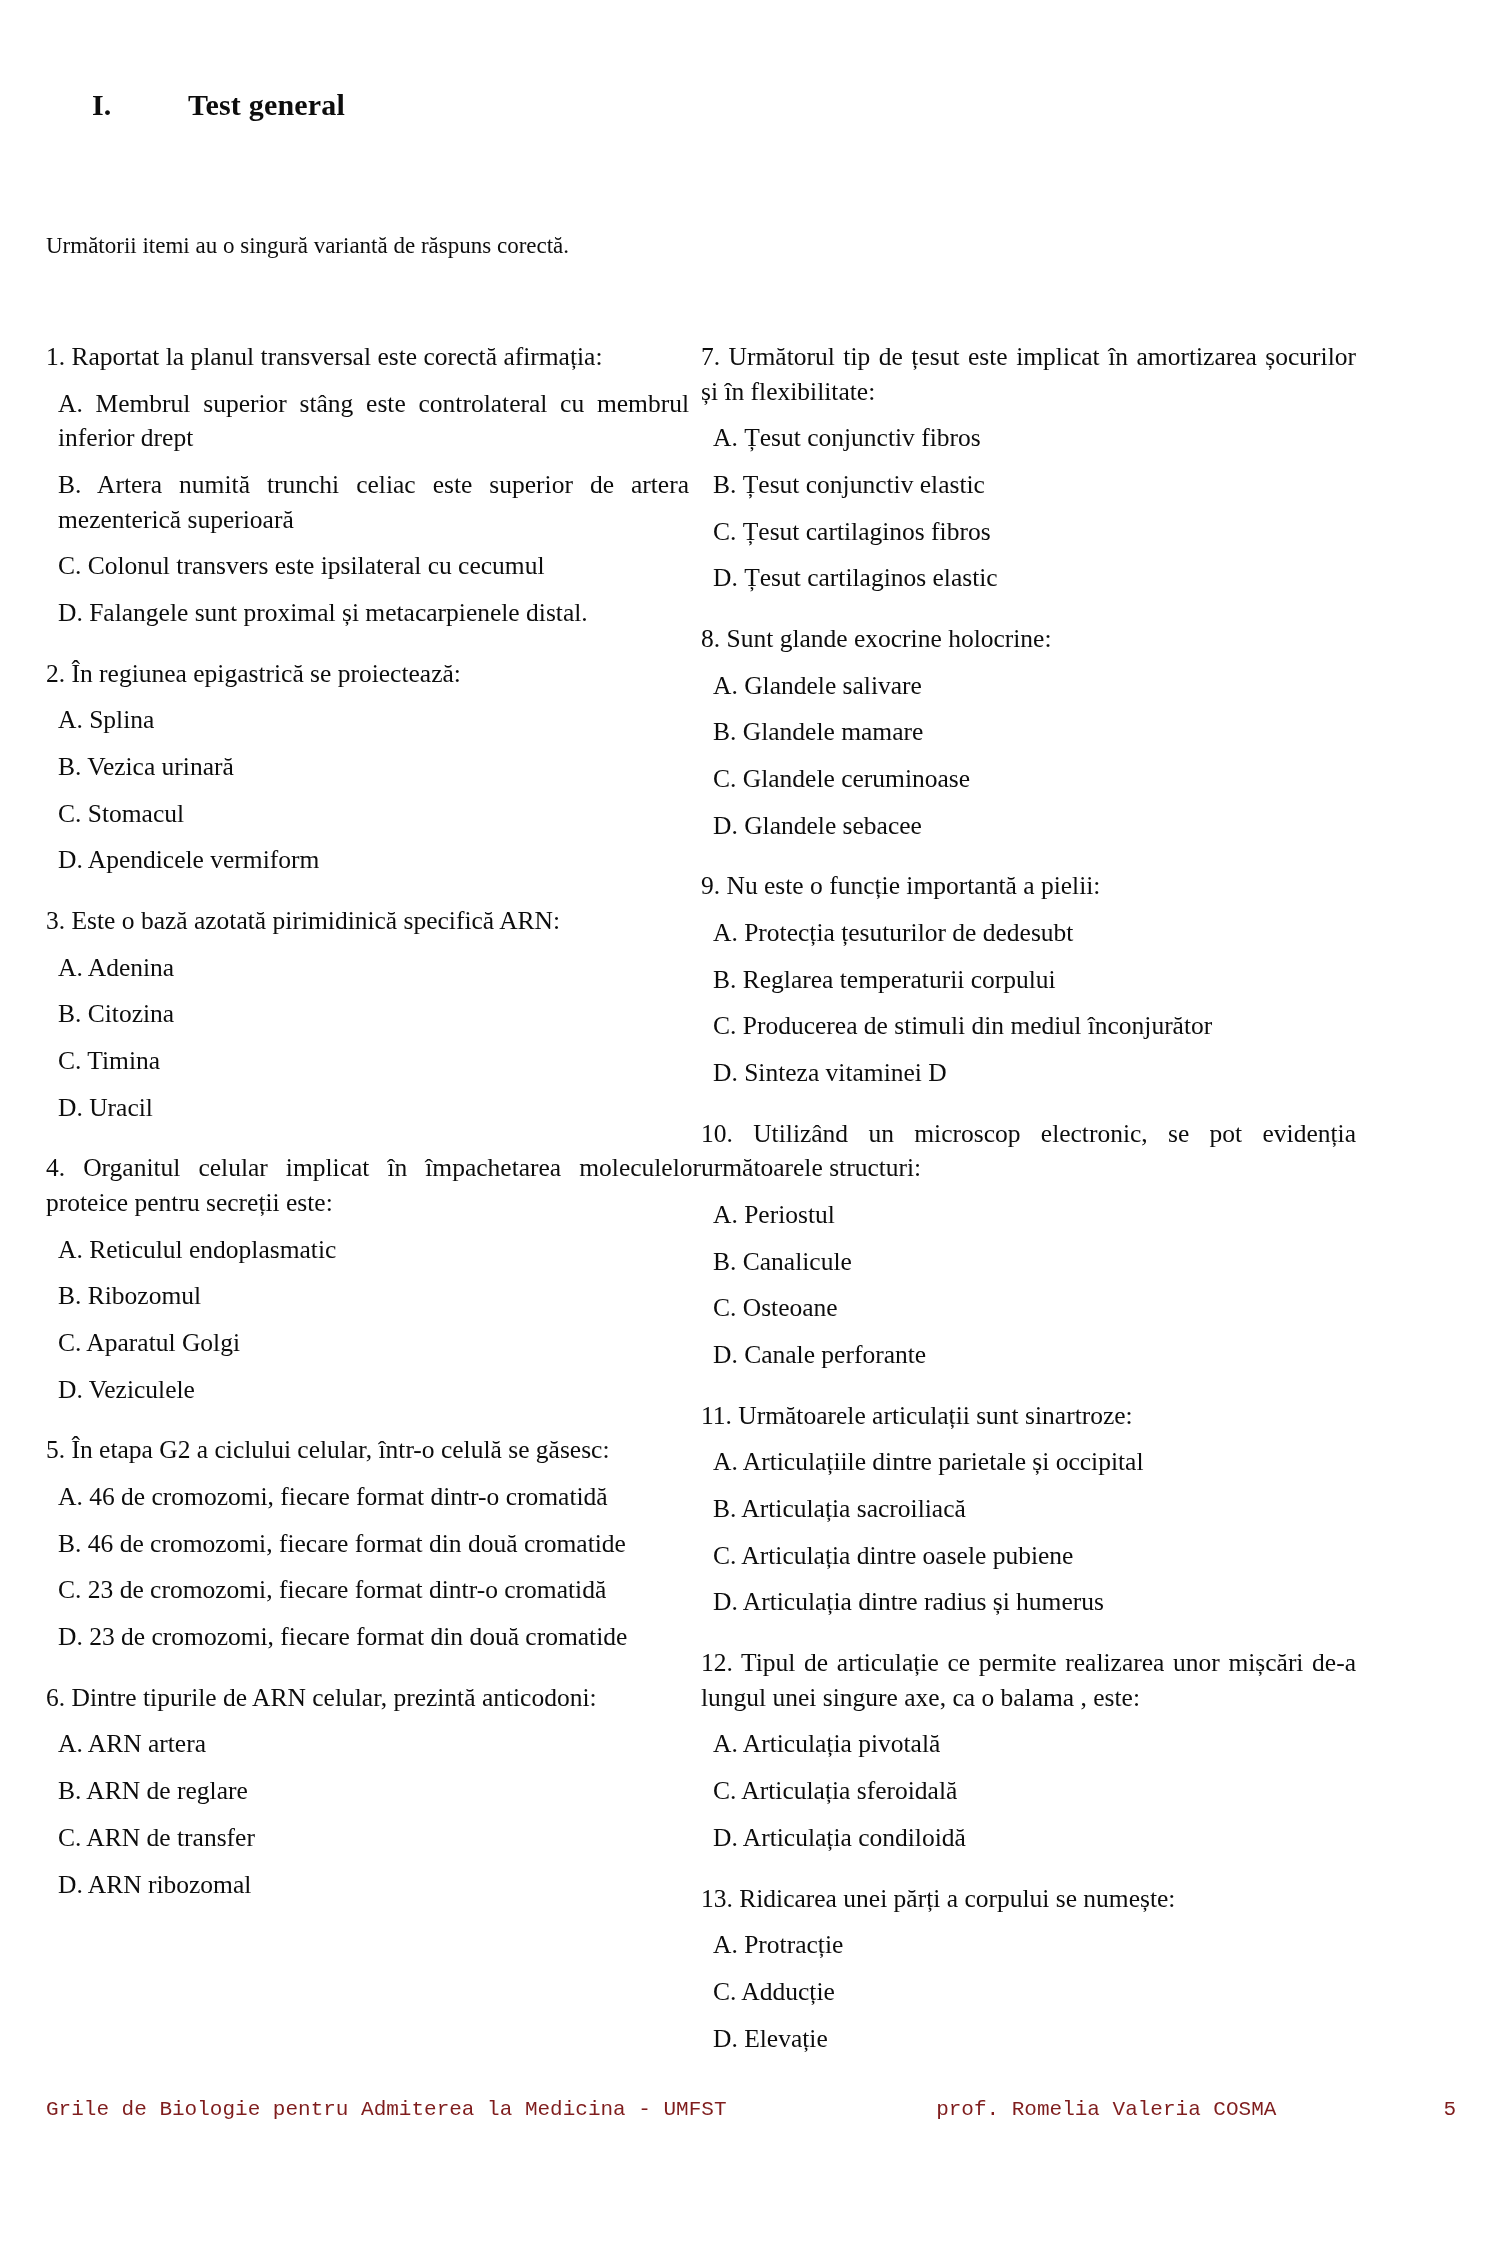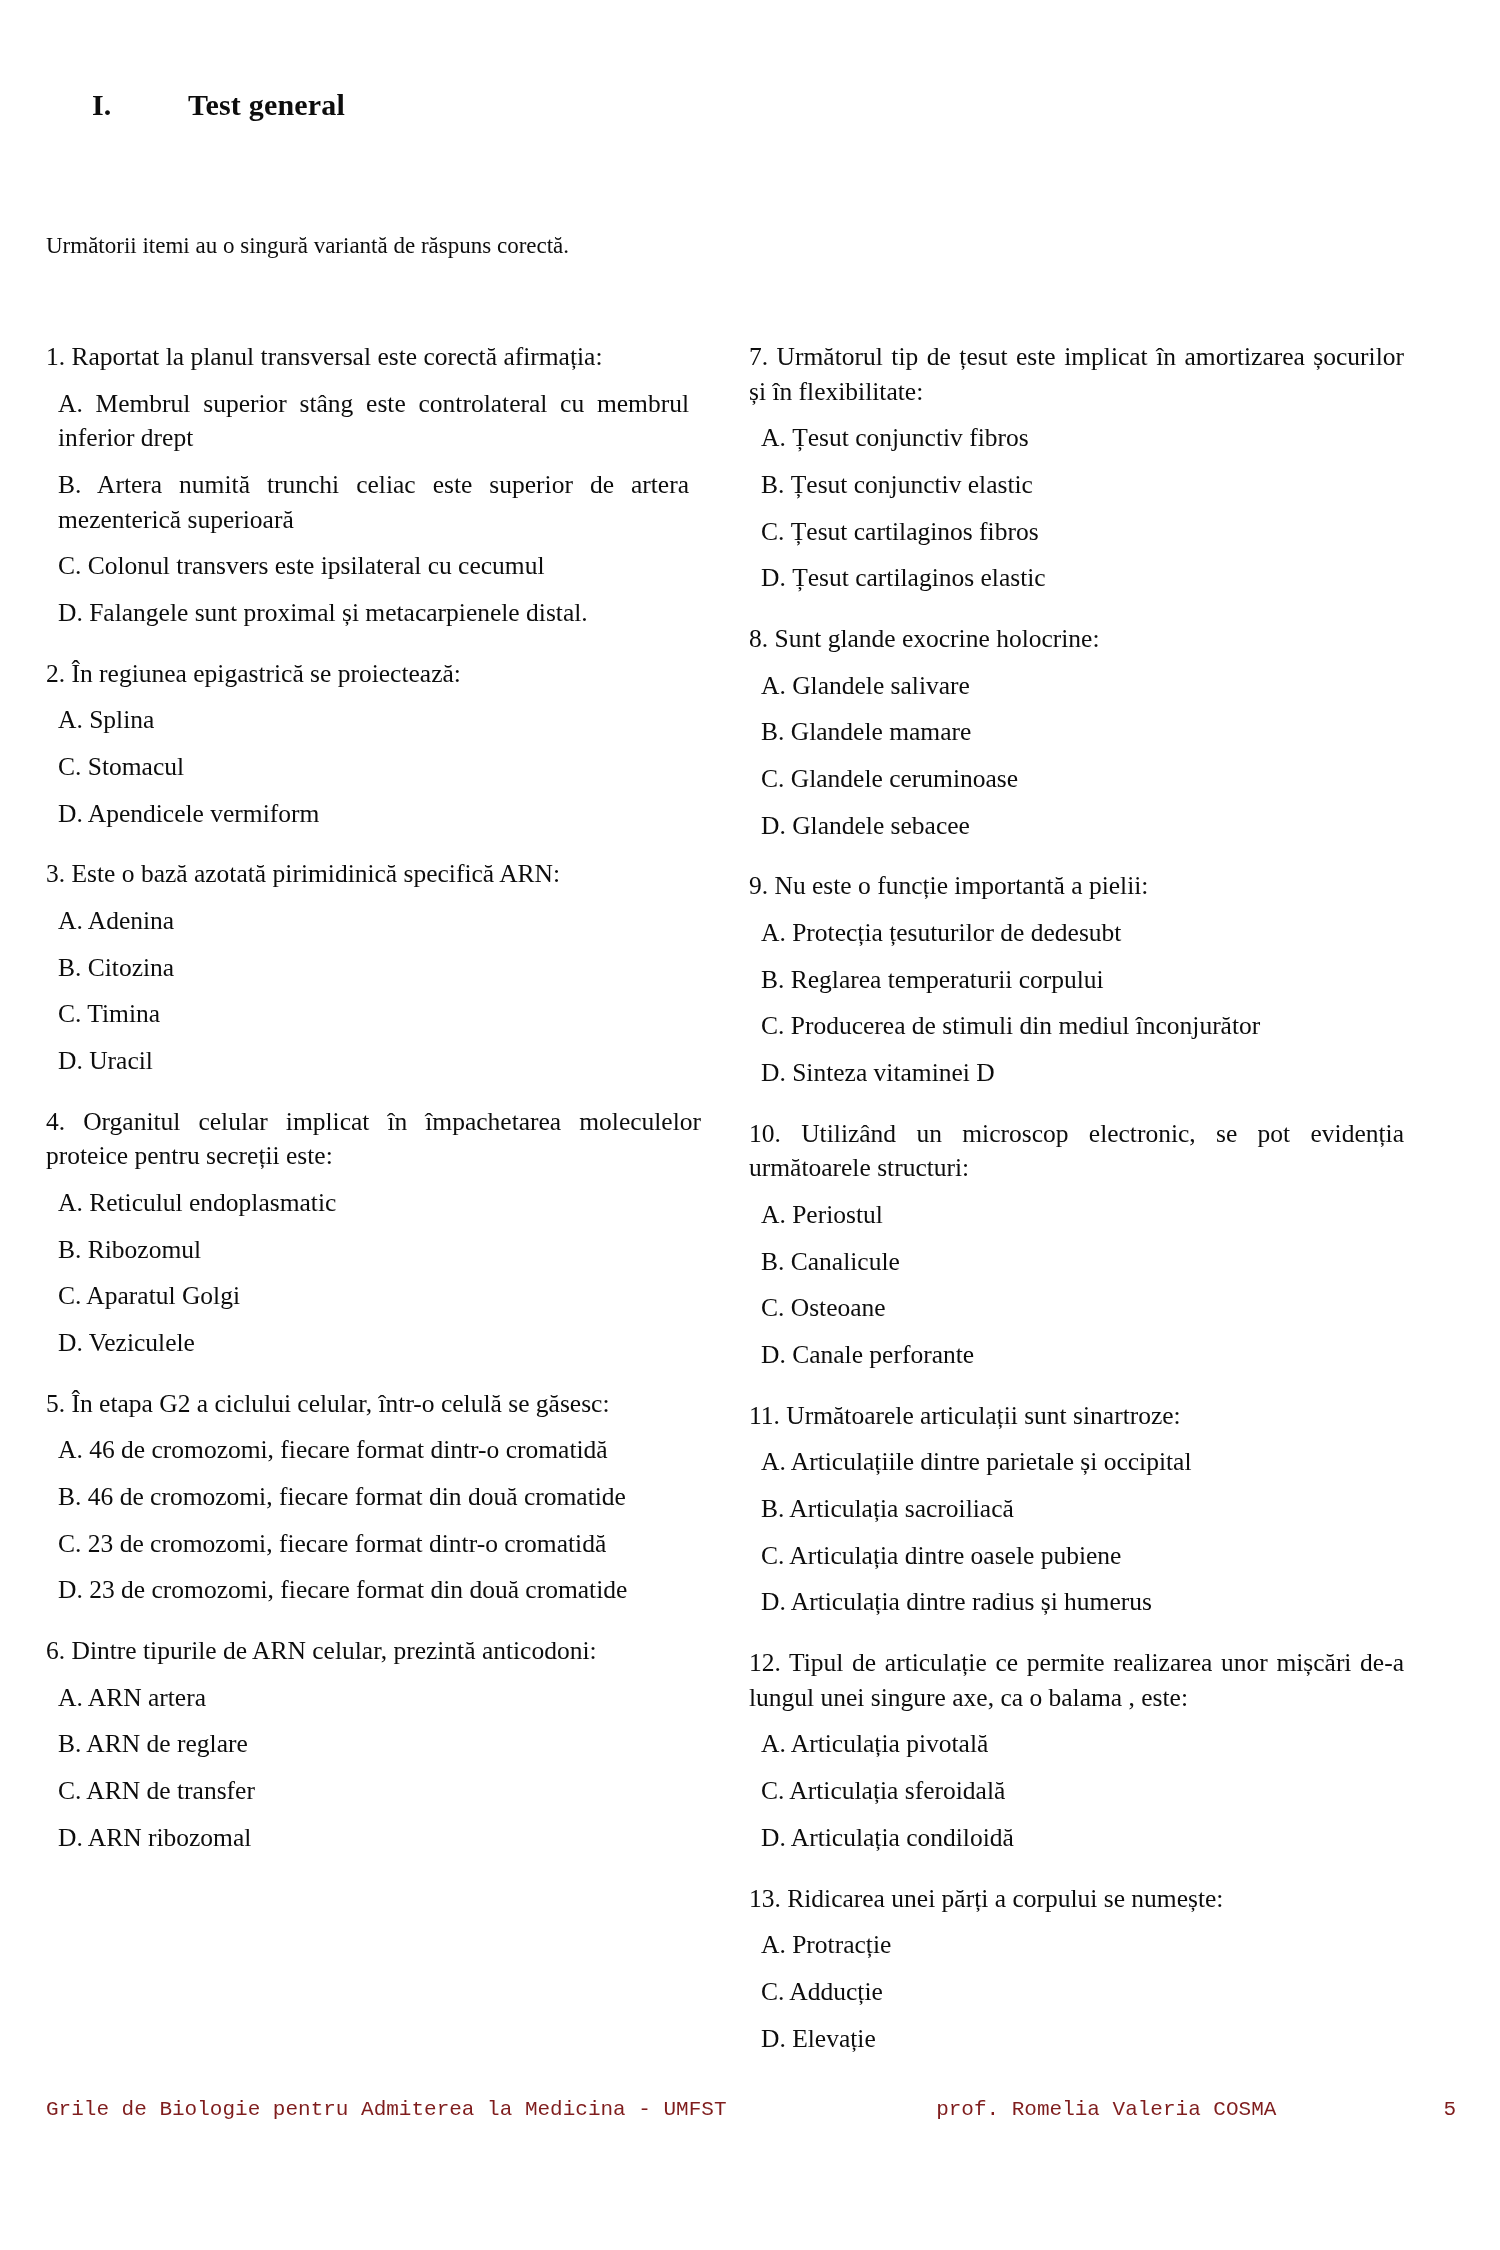--- a/index.html
+++ b/index.html
@@ -43,21 +43,20 @@
     width: 1100px;
     font-size: 23px;
     line-height: 1.25;
   }
   .columns {
     position: absolute;
     left: 46px;
     top: 340px;
     width: 1410px;
     display: flex;
-    gap: 48px;
   }
   .col {
     width: 655px;
   }
   .q-block {
     margin-bottom: 26px;
   }
   .q-stem {
     font-size: 25.5px;
     line-height: 1.36;
@@ -113,20 +112,21 @@
         <div class="q-block">
           <p class="q-stem">1. Raportat la planul transversal este corectă afirmația:</p>
           <p class="q-opt">A. Membrul superior stâng este controlateral cu membrul inferior drept</p>
           <p class="q-opt">B. Artera numită trunchi celiac este superior de artera mezenterică superioară</p>
           <p class="q-opt">C. Colonul transvers este ipsilateral cu cecumul</p>
           <p class="q-opt">D. Falangele sunt proximal și metacarpienele distal.</p>
         </div>
         <div class="q-block">
           <p class="q-stem">2. În regiunea epigastrică se proiectează:</p>
           <p class="q-opt">A. Splina</p>
+          <p class="q-opt">B. Vezica urinară</p>
           <p class="q-opt">C. Stomacul</p>
           <p class="q-opt">D. Apendicele vermiform</p>
         </div>
         <div class="q-block">
           <p class="q-stem">3. Este o bază azotată pirimidinică specifică ARN:</p>
           <p class="q-opt">A. Adenina</p>
           <p class="q-opt">B. Citozina</p>
           <p class="q-opt">C. Timina</p>
           <p class="q-opt">D. Uracil</p>
         </div>

